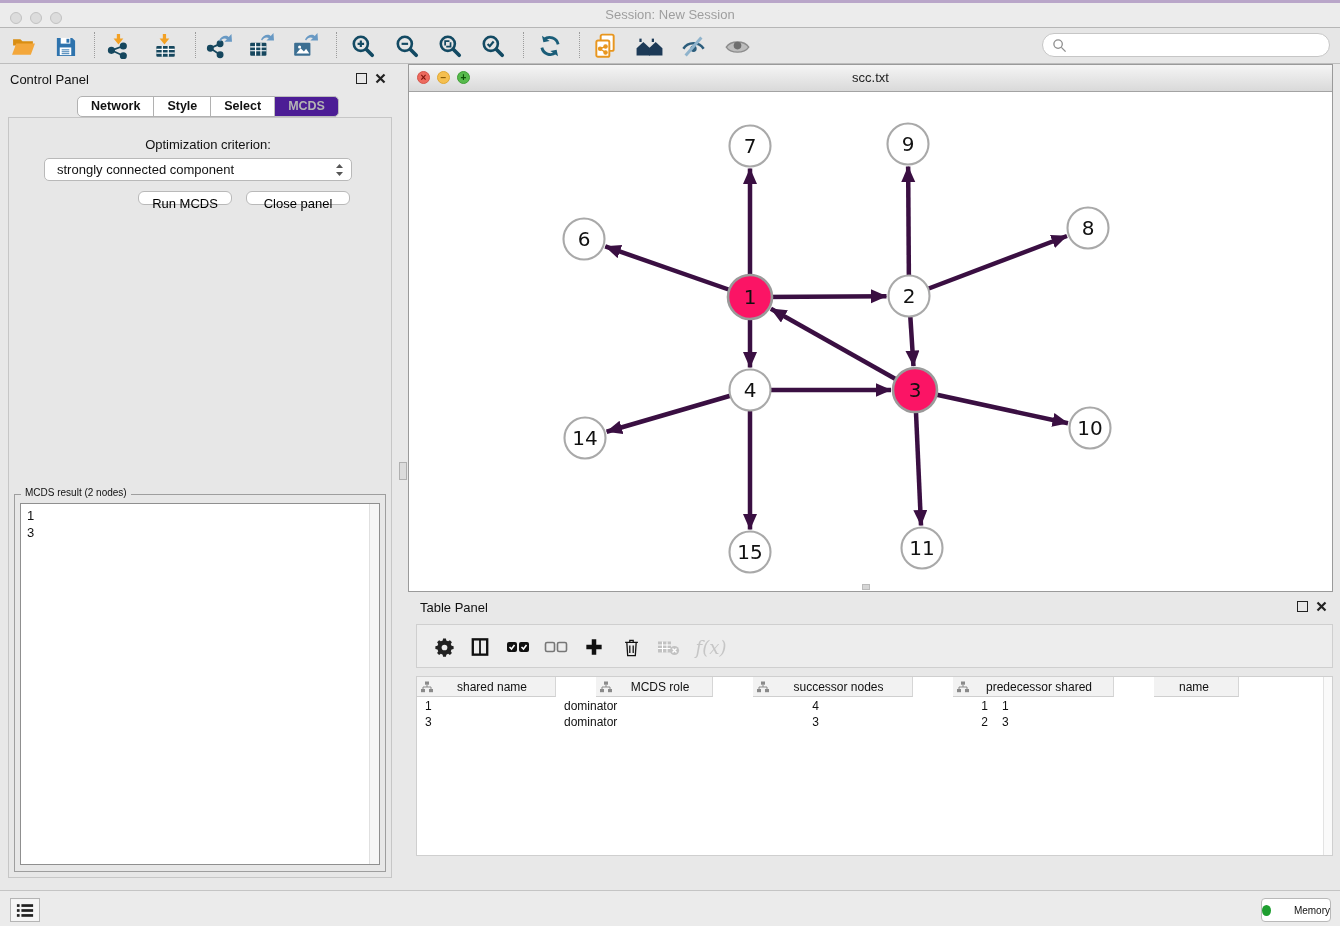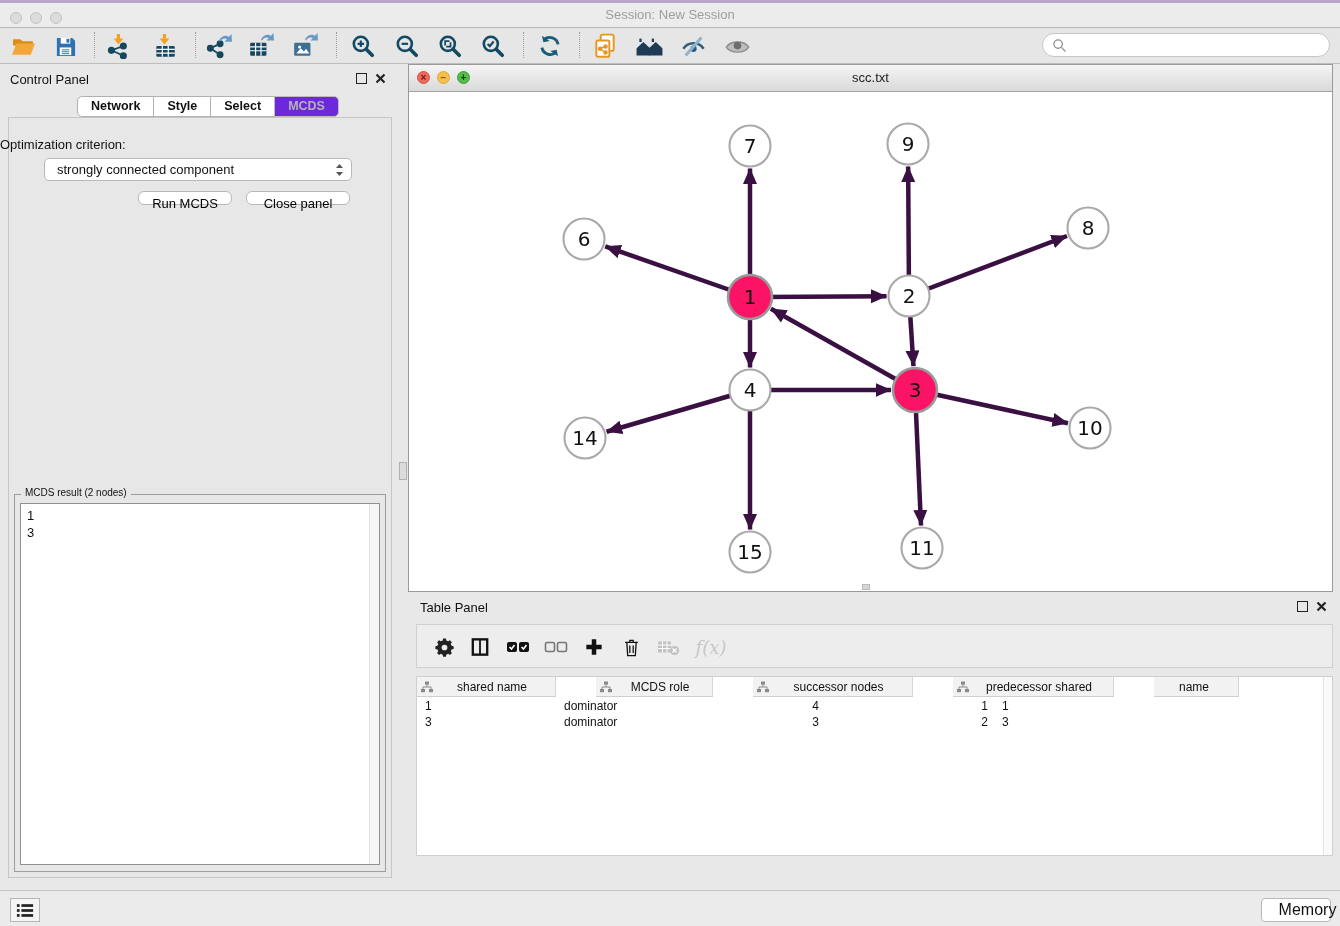--- a/index.html
+++ b/index.html
@@ -24,29 +24,29 @@
              border:1px solid #c6c6c6;border-radius:13px;display:flex;align-items:center;box-sizing:border-box;}
   .searchbox svg{margin:0 6px 0 9px;}
   .searchbox input{border:none;outline:none;flex:1;font-size:13px;background:transparent;
                    font-family:"Liberation Sans",sans-serif;}
   
   .segwrap{display:flex;justify-content:center;}
   .seg{border:1px solid #b1b1b1;background:#fff;color:#111;padding:2px 13px;font-size:12.5px;
        font-weight:bold;margin-left:-1px;line-height:15px;white-space:nowrap;}
   .seg:first-child{border-radius:5px 0 0 5px;margin-left:16px;}
   .seg:last-child{border-radius:0 5px 5px 0;}
-  .seg-active{background:#6d28d9;color:#b4b4b4;border-color:#bdbdbd;}
+  .seg-active{background:#4c1d95;color:#b4b4b4;border-color:#bdbdbd;}
   
   .cp-title{position:absolute;left:10px;top:72px;font-size:13px;}
   .panel-ctl{position:absolute;display:flex;gap:8px;align-items:center;}
   .float-glyph{width:9px;height:9px;border:1.5px solid #222;display:inline-block;}
   .cp-tabs{position:absolute;left:0;top:96px;width:400px;}
   .cp-body{position:absolute;left:8px;top:117px;width:384px;height:761px;background:#e7e7e7;
            border:1px solid #c6c6c6;box-sizing:border-box;}
-  .opt-label{position:absolute;left:0;top:137px;width:400px;text-align:left;font-size:13px;}
+  .opt-label{position:absolute;left:8px;top:137px;width:400px;text-align:center;font-size:13px;}
   .dropdown{position:absolute;left:44px;top:158px;width:308px;height:23px;background:#fff;
             border:1px solid #b9b9b9;border-radius:5px;display:flex;align-items:center;
             box-sizing:border-box;padding-left:12px;font-size:13px;}
   .dropdown .chev{margin-left:auto;margin-right:7px;}
   .pbtn{position:absolute;top:191px;height:14px;background:#fff;border:1px solid #b9b9b9;
         border-radius:6px;font-size:13px;text-align:center;line-height:21px;box-sizing:border-box;margin-left:44px;}
   .fieldset{position:absolute;left:14px;top:494px;width:372px;height:378px;
             border:1px solid #9e9e9e;box-sizing:border-box;}
   .fieldset-legend{position:absolute;left:6px;top:-8px;background:#e7e7e7;padding:0 4px;
                    font-size:10px;white-space:nowrap;}
@@ -89,21 +89,21 @@
   .tp-vscroll{position:absolute;right:0;top:0;bottom:0;width:8px;background:#fafafa;
               border-left:1px solid #e3e3e3;}
   .tp-tabs{position:absolute;left:408px;top:864px;width:925px;}
   
   .statusbar{position:absolute;left:0;top:890px;width:1340px;height:36px;background:#ebebeb;
              border-top:1px solid #c4c4c4;box-sizing:border-box;}
   .list-btn{position:absolute;left:10px;top:7px;width:30px;height:24px;background:#f5f5f5;
             border:1px solid #b5b5b5;display:flex;align-items:center;justify-content:center;box-sizing:border-box;}
   .mem-btn{position:absolute;right:9px;top:7px;width:70px;height:24px;background:#fff;
            border:1px solid #b9b9b9;border-radius:4px;display:flex;align-items:center;
-           justify-content:center;gap:23px;font-size:16px;box-sizing:border-box;}
+           justify-content:center;gap:23px;font-size:10px;box-sizing:border-box;}
   .mem-dot{width:11px;height:11px;border-radius:50%;background:#1e9e30;}
   .xicon{display:inline-block;}
 </style>
 </head>
 <body>
 
 <div id="root">
 
   <div class="top-accent"></div>
   <div class="titlebar">

